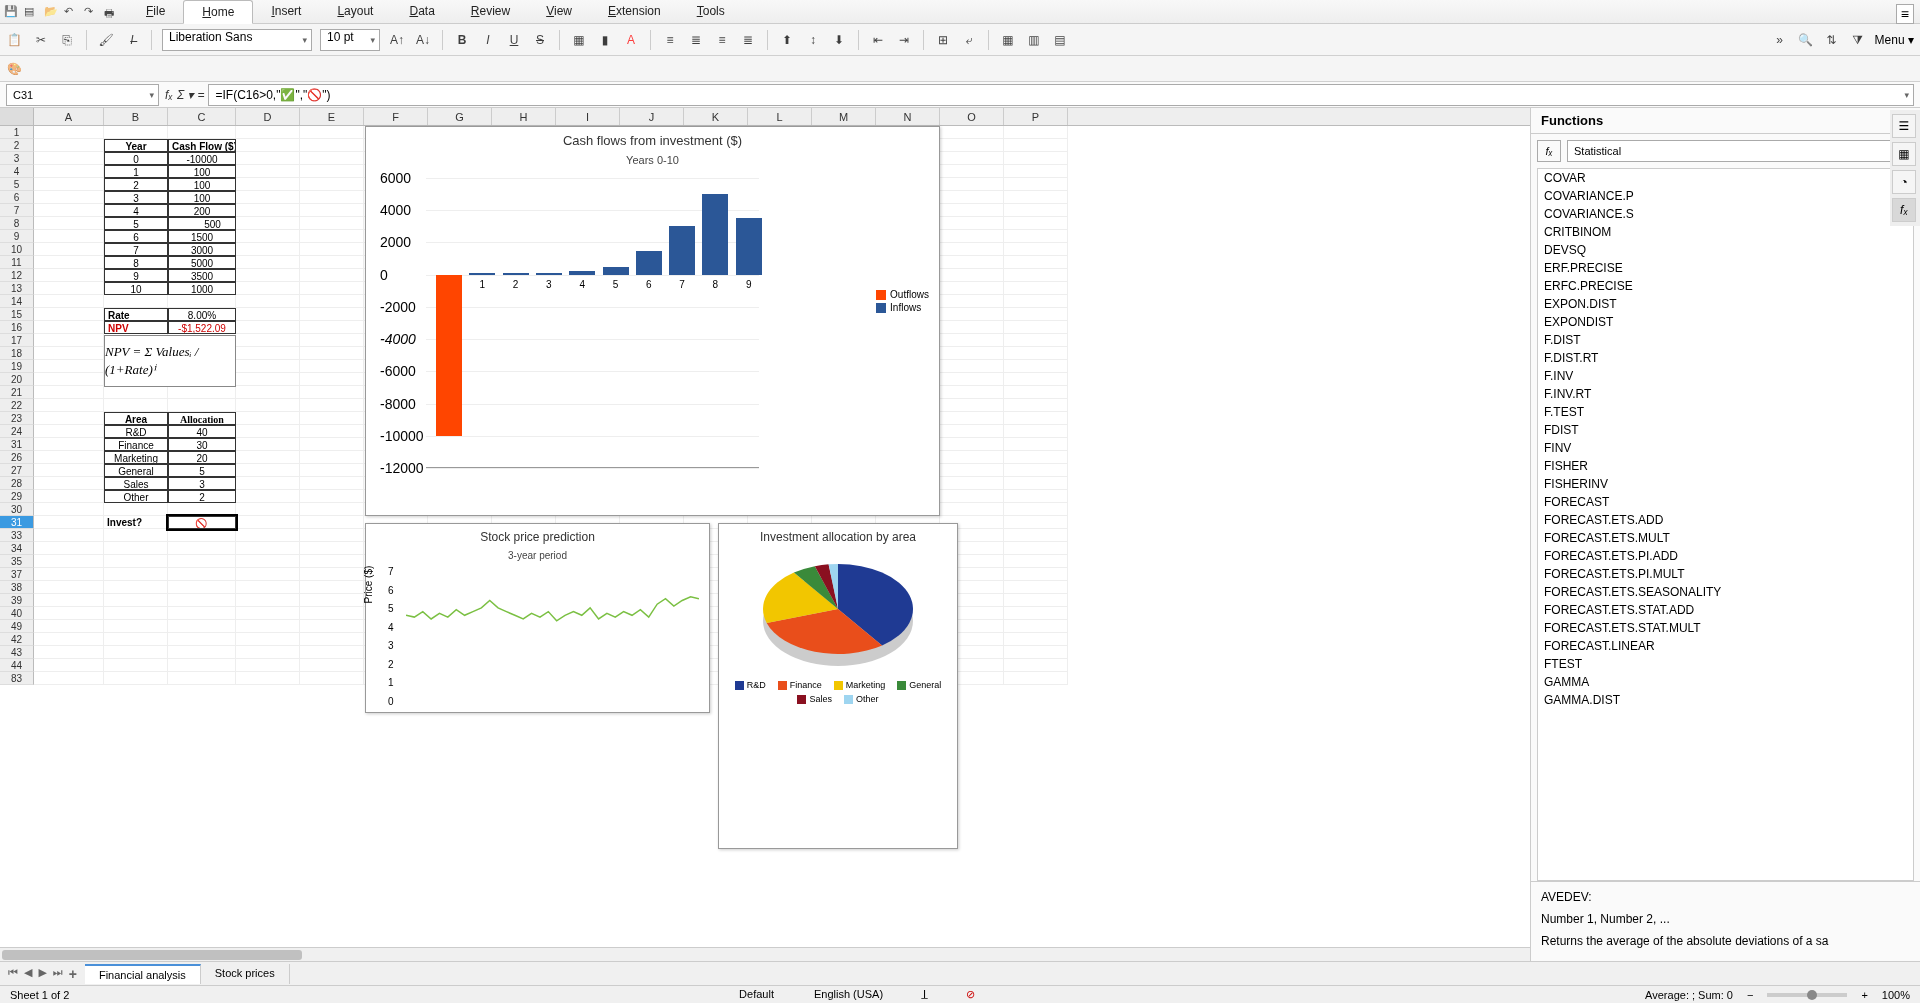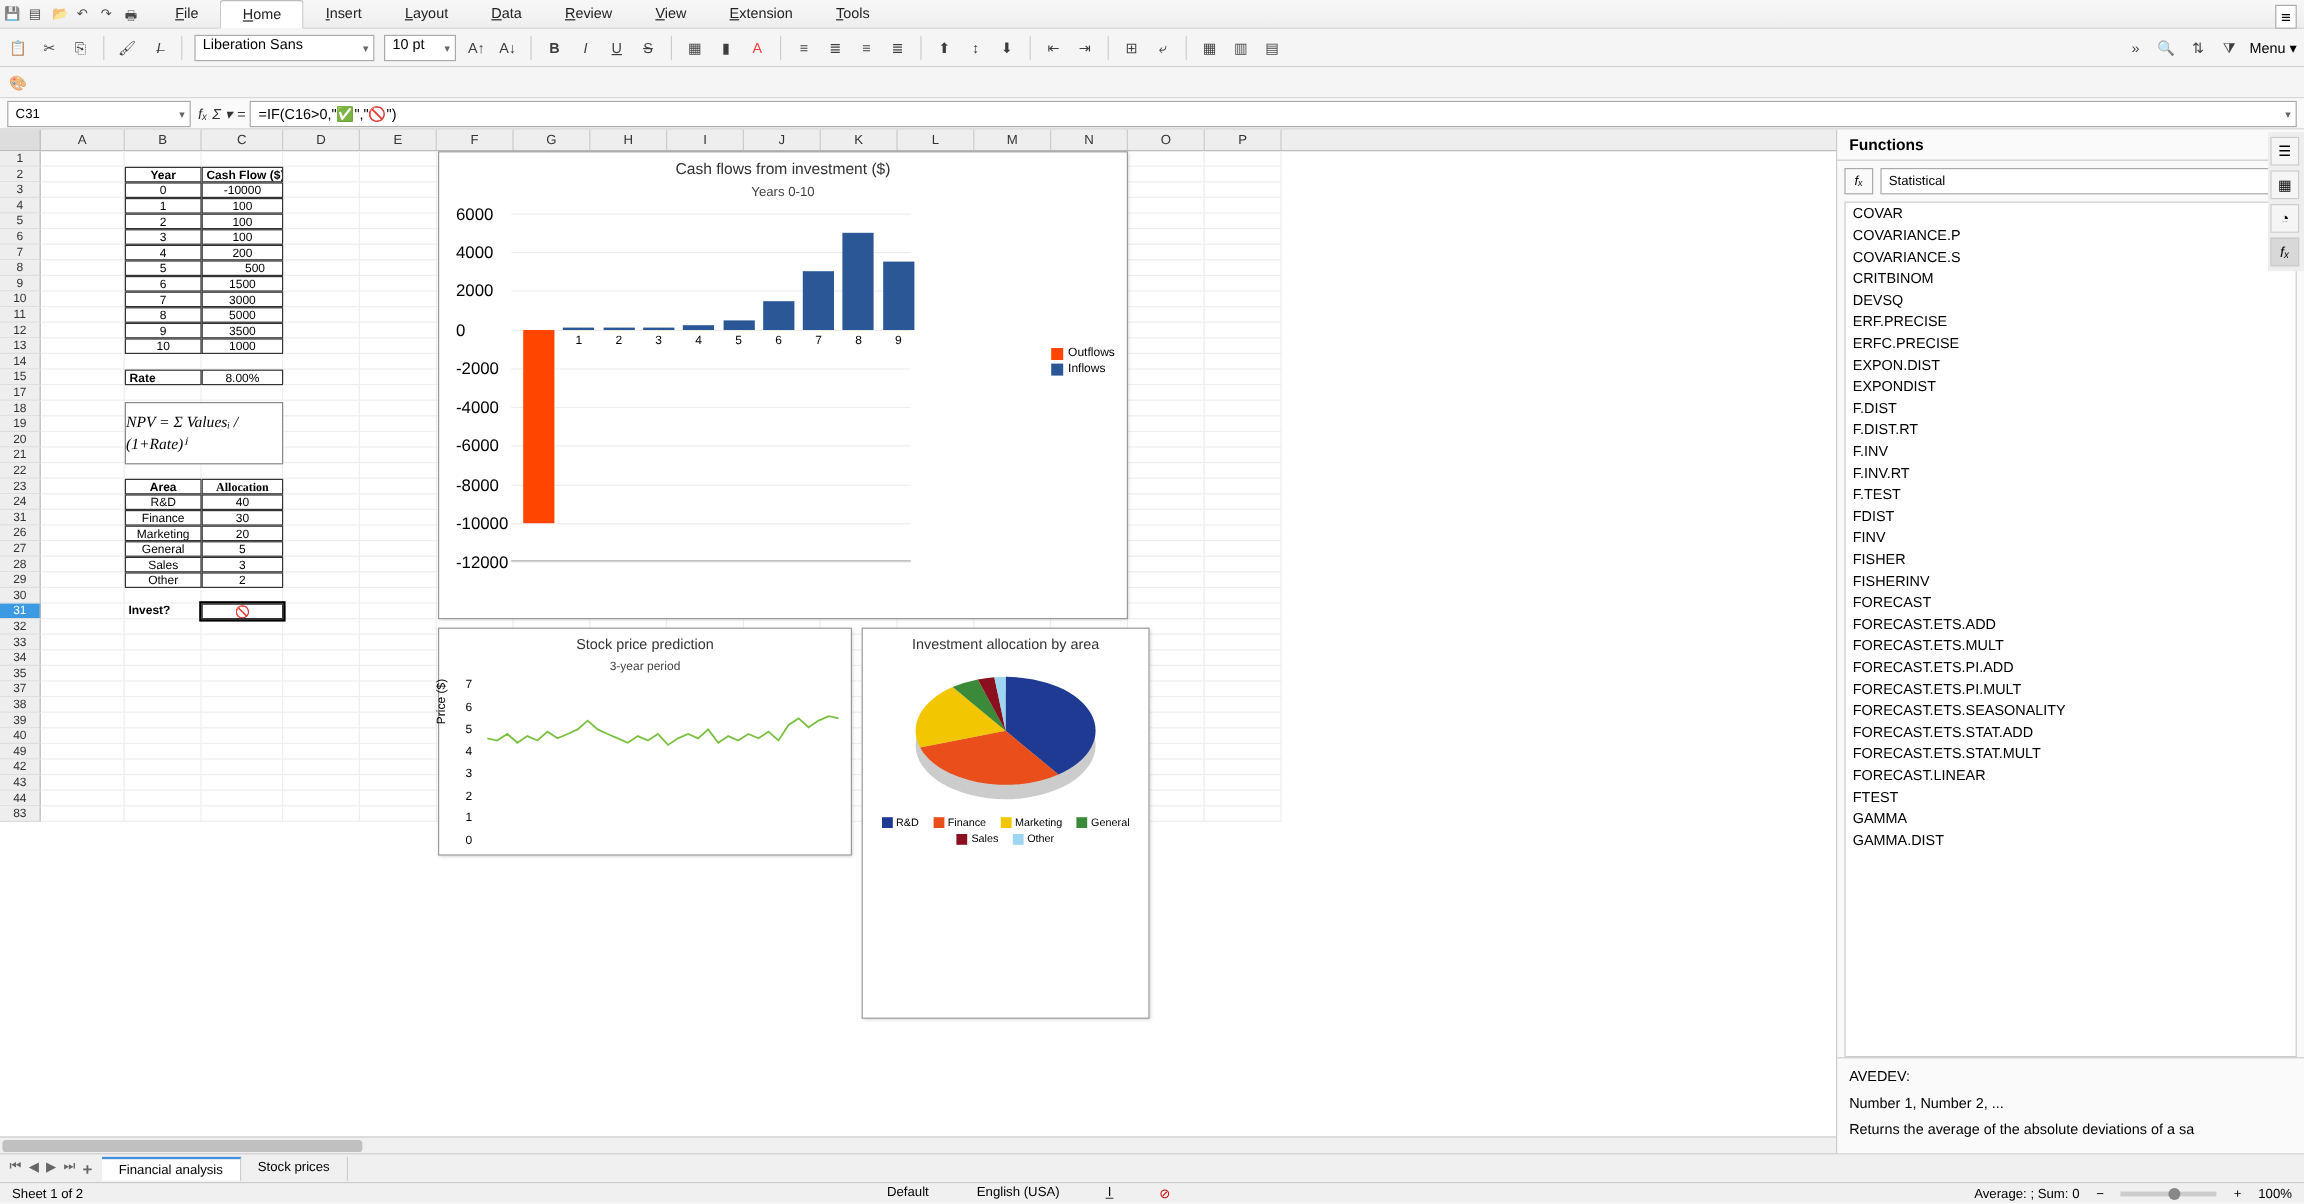--- a/index.html
+++ b/index.html
@@ -477,20 +477,39 @@
           <div class="cell" style="width: 64px;"></div>
           <div class="cell" style="width: 64px;"></div>
           <div class="cell" style="width: 64px;"></div>
           <div class="cell" style="width: 64px;"></div>
           <div class="cell" style="width: 64px;"></div>
           <div class="cell" style="width: 64px;"></div>
           <div class="cell" style="width: 64px;"></div>
           <div class="cell" style="width: 64px;"></div>
         </div>
         <div class="row">
+          <div class="rowhead">16</div>
+          <div class="cell" style="width: 70px;"></div>
+          <div class="cell bord tl red" style="width: 64px; font-weight: bold;">NPV</div>
+          <div class="cell bord tc red" style="width: 68px;">-$1,522.09</div>
+          <div class="cell" style="width: 64px;"></div>
+          <div class="cell" style="width: 64px;"></div>
+          <div class="cell" style="width: 64px;"></div>
+          <div class="cell" style="width: 64px;"></div>
+          <div class="cell" style="width: 64px;"></div>
+          <div class="cell" style="width: 64px;"></div>
+          <div class="cell" style="width: 64px;"></div>
+          <div class="cell" style="width: 64px;"></div>
+          <div class="cell" style="width: 64px;"></div>
+          <div class="cell" style="width: 64px;"></div>
+          <div class="cell" style="width: 64px;"></div>
+          <div class="cell" style="width: 64px;"></div>
+          <div class="cell" style="width: 64px;"></div>
+        </div>
+        <div class="row">
           <div class="rowhead">17</div>
           <div class="cell" style="width: 70px;"></div>
           <div class="cell" style="width: 64px;"></div>
           <div class="cell" style="width: 68px;"></div>
           <div class="cell" style="width: 64px;"></div>
           <div class="cell" style="width: 64px;"></div>
           <div class="cell" style="width: 64px;"></div>
           <div class="cell" style="width: 64px;"></div>
           <div class="cell" style="width: 64px;"></div>
           <div class="cell" style="width: 64px;"></div>
@@ -747,39 +766,20 @@
           <div class="cell" style="width: 64px;"></div>
           <div class="cell" style="width: 64px;"></div>
           <div class="cell" style="width: 64px;"></div>
           <div class="cell" style="width: 64px;"></div>
         </div>
         <div class="row">
           <div class="rowhead sel">31</div>
           <div class="cell" style="width: 70px;"></div>
           <div class="cell tl" style="width: 64px; font-weight: bold;">Invest?</div>
           <div class="cell bord tc sel" style="width: 68px;">🚫</div>
-          <div class="cell" style="width: 64px;"></div>
-          <div class="cell" style="width: 64px;"></div>
-          <div class="cell" style="width: 64px;"></div>
-          <div class="cell" style="width: 64px;"></div>
-          <div class="cell" style="width: 64px;"></div>
-          <div class="cell" style="width: 64px;"></div>
-          <div class="cell" style="width: 64px;"></div>
-          <div class="cell" style="width: 64px;"></div>
-          <div class="cell" style="width: 64px;"></div>
-          <div class="cell" style="width: 64px;"></div>
-          <div class="cell" style="width: 64px;"></div>
-          <div class="cell" style="width: 64px;"></div>
-          <div class="cell" style="width: 64px;"></div>
-        </div>
-        <div class="row">
-          <div class="rowhead">32</div>
-          <div class="cell" style="width: 70px;"></div>
-          <div class="cell" style="width: 64px;"></div>
-          <div class="cell" style="width: 68px;"></div>
           <div class="cell" style="width: 64px;"></div>
           <div class="cell" style="width: 64px;"></div>
           <div class="cell" style="width: 64px;"></div>
           <div class="cell" style="width: 64px;"></div>
           <div class="cell" style="width: 64px;"></div>
           <div class="cell" style="width: 64px;"></div>
           <div class="cell" style="width: 64px;"></div>
           <div class="cell" style="width: 64px;"></div>
           <div class="cell" style="width: 64px;"></div>
           <div class="cell" style="width: 64px;"></div>
@@ -1025,21 +1025,21 @@
       <div class="bar-area" id="bar-area">
           <div class="gridline" style="top: 290px;"></div>
           <div class="ylab" style="top: 290px;">-12000</div>
           <div class="gridline" style="top: 257.778px;"></div>
           <div class="ylab" style="top: 257.778px;">-10000</div>
           <div class="gridline" style="top: 225.556px;"></div>
           <div class="ylab" style="top: 225.556px;">-8000</div>
           <div class="gridline" style="top: 193.333px;"></div>
           <div class="ylab" style="top: 193.333px;">-6000</div>
           <div class="gridline" style="top: 161.111px;"></div>
-          <div class="ylab" style="top: 161.111px;">-4000</div>
+          <div class="ylab" style="top: 161.111px; font-style: italic;">-4000</div>
           <div class="gridline" style="top: 128.889px;"></div>
           <div class="ylab" style="top: 128.889px;">-2000</div>
           <div class="gridline" style="top: 96.6667px;"></div>
           <div class="ylab" style="top: 96.6667px;">0</div>
           <div class="gridline" style="top: 64.4444px;"></div>
           <div class="ylab" style="top: 64.4444px;">2000</div>
           <div class="gridline" style="top: 32.2222px;"></div>
           <div class="ylab" style="top: 32.2222px;">4000</div>
           <div class="gridline" style="top: 0px;"></div>
           <div class="ylab" style="top: 0px;">6000</div>

